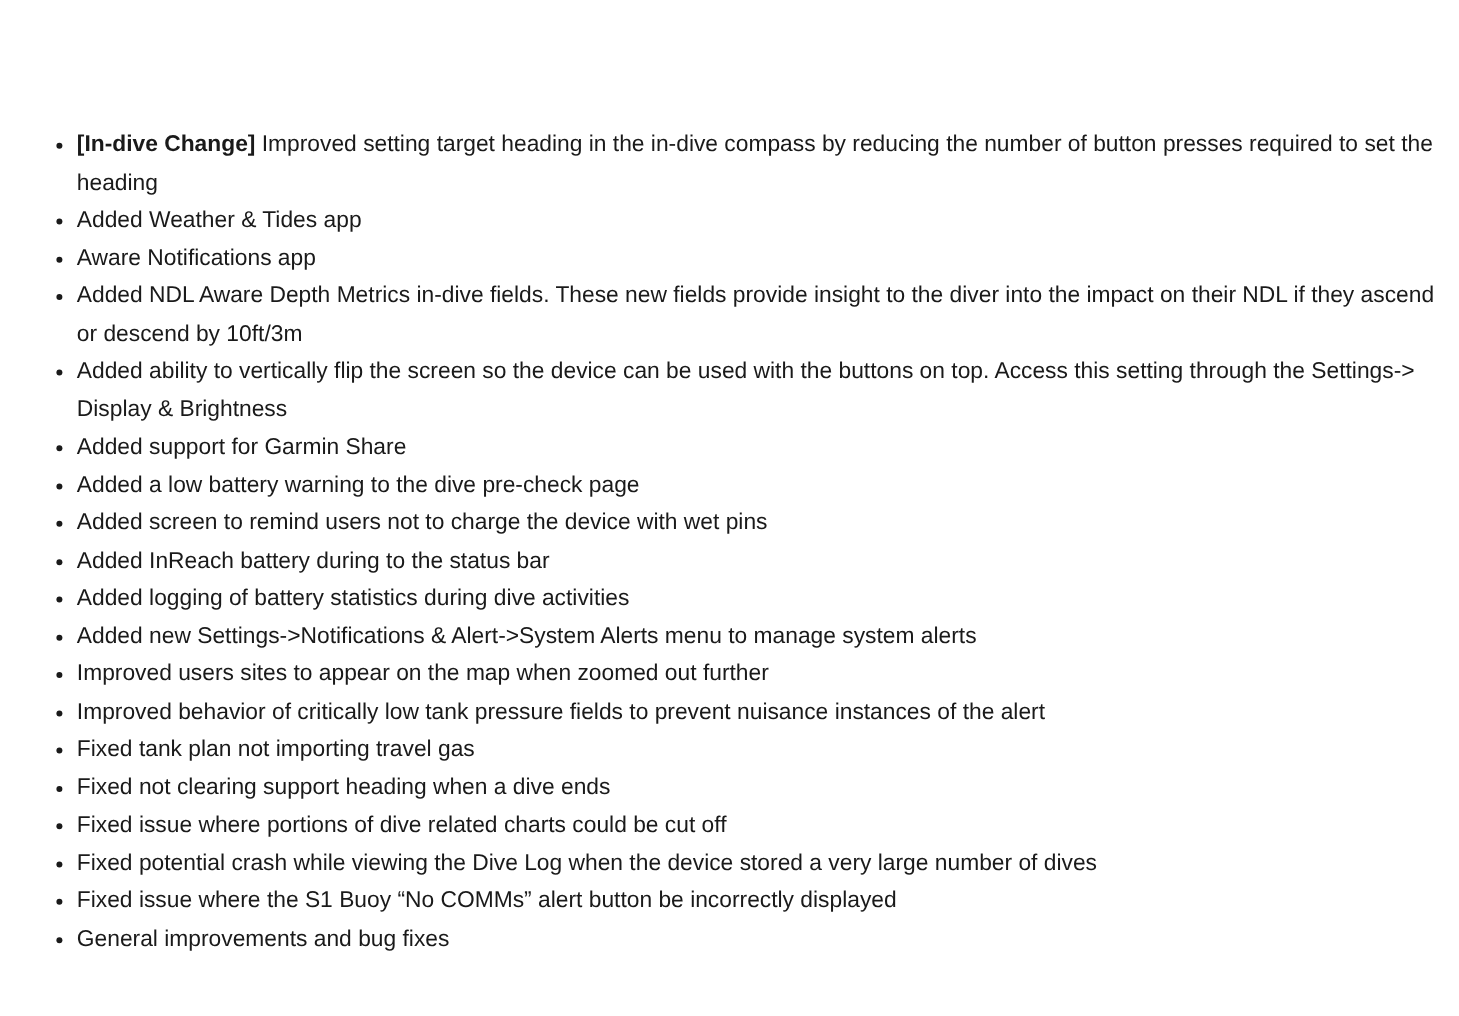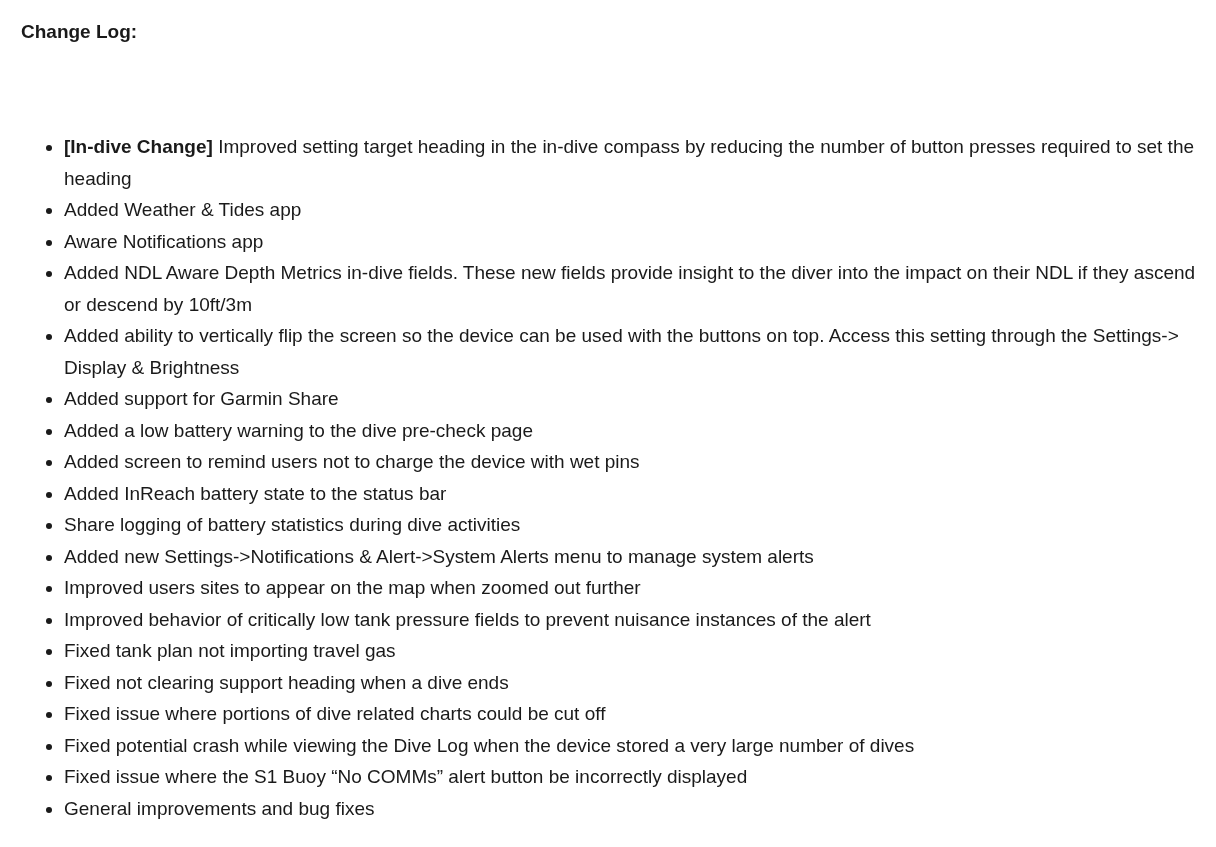--- a/index.html
+++ b/index.html
@@ -41,42 +41,41 @@
     padding: 0;
   }
   .prefix {
     font-weight: bold;
   }
 </style>
 </head>
 <body>
 
 <div class="page">
-  <h2 class="title">Change Log:</h2>
   <div class="spacer"></div>
   <ul class="changelog" id="changelog-list">
   <li><strong class="prefix">[In-dive Change] </strong><span class="text">Improved setting target heading in the in-dive compass by reducing the number of button presses required to set the heading</span></li>
 
   <li><strong class="prefix"></strong><span class="text">Added Weather &amp; Tides app</span></li>
 
   <li><strong class="prefix"></strong><span class="text">Aware Notifications app</span></li>
 
   <li><strong class="prefix"></strong><span class="text">Added NDL Aware Depth Metrics in-dive fields. These new fields provide insight to the diver into the impact on their NDL if they ascend or descend by 10ft/3m</span></li>
 
   <li><strong class="prefix"></strong><span class="text">Added ability to vertically flip the screen so the device can be used with the buttons on top. Access this setting through the Settings-&gt; Display &amp; Brightness</span></li>
 
   <li><strong class="prefix"></strong><span class="text">Added support for Garmin Share</span></li>
 
   <li><strong class="prefix"></strong><span class="text">Added a low battery warning to the dive pre-check page</span></li>
 
   <li><strong class="prefix"></strong><span class="text">Added screen to remind users not to charge the device with wet pins</span></li>
 
-  <li><strong class="prefix"></strong><span class="text">Added InReach battery state to the status bar</span></li>
+  <li><strong class="prefix"></strong><span class="text">Added InReach battery during to the status bar</span></li>
 
-  <li><strong class="prefix"></strong><span class="text">Share logging of battery statistics during dive activities</span></li>
+  <li><strong class="prefix"></strong><span class="text">Added logging of battery statistics during dive activities</span></li>
 
   <li><strong class="prefix"></strong><span class="text">Added new Settings-&gt;Notifications &amp; Alert-&gt;System Alerts menu to manage system alerts</span></li>
 
   <li><strong class="prefix"></strong><span class="text">Improved users sites to appear on the map when zoomed out further</span></li>
 
   <li><strong class="prefix"></strong><span class="text">Improved behavior of critically low tank pressure fields to prevent nuisance instances of the alert</span></li>
 
   <li><strong class="prefix"></strong><span class="text">Fixed tank plan not importing travel gas</span></li>
 
   <li><strong class="prefix"></strong><span class="text">Fixed not clearing support heading when a dive ends</span></li>

